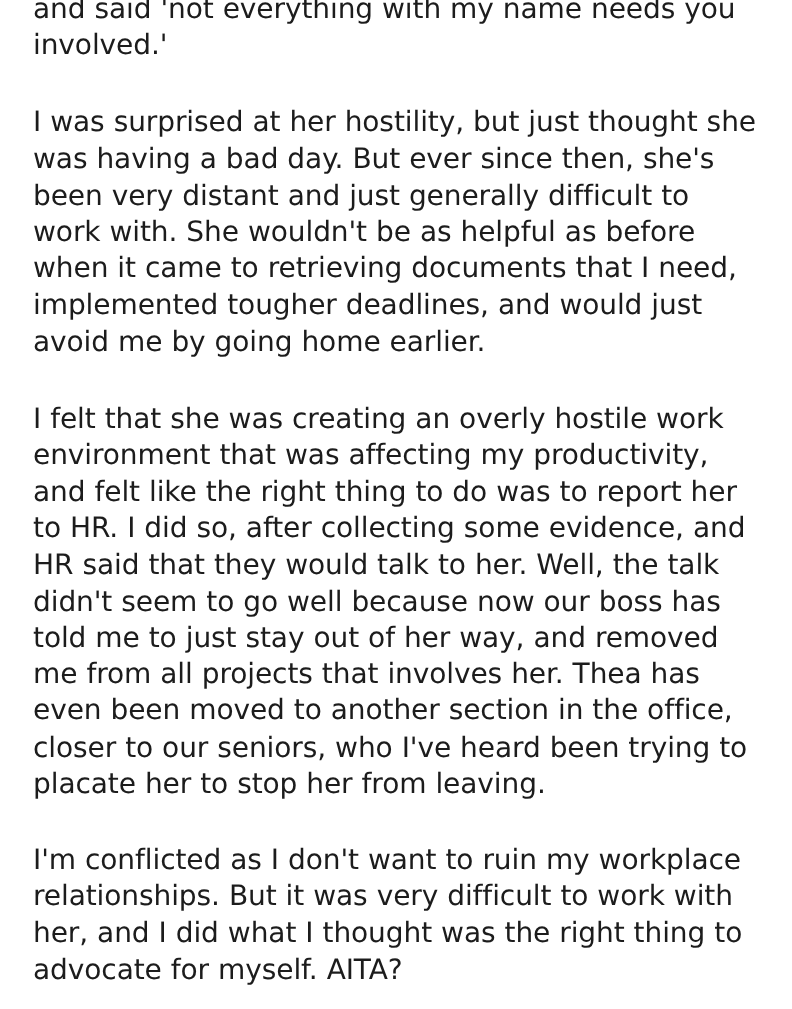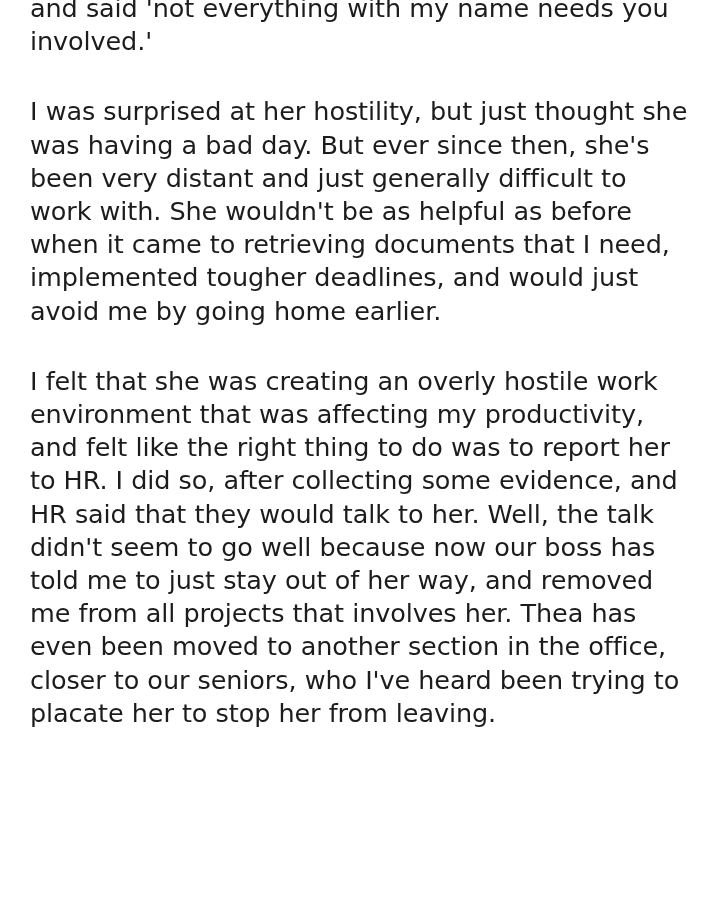--- a/index.html
+++ b/index.html
@@ -49,14 +49,15 @@
   <div class="para-gap"></div>
 
   <p class="body-text">I was surprised at her hostility, but just thought she was having a bad day. But ever since then, she's been very distant and just generally difficult to work with. She wouldn't be as helpful as before when it came to retrieving documents that I need, implemented tougher deadlines, and would just avoid me by going home earlier.</p>
 
   <div class="para-gap"></div>
 
   <p class="body-text">I felt that she was creating an overly hostile work environment that was affecting my productivity, and felt like the right thing to do was to report her to HR. I did so, after collecting some evidence, and HR said that they would talk to her. Well, the talk didn't seem to go well because now our boss has told me to just stay out of her way, and removed me from all projects that involves her. Thea has even been moved to another section in the office, closer to our seniors, who I've heard been trying to placate her to stop her from leaving.</p>
 
   <div class="para-gap-small"></div>
 
+  <p class="body-text">I'm conflicted as I don't want to ruin my workplace relationships. But it was very difficult to work with her, and I did what I thought was the right thing to advocate for myself. AITA?</p>
 
 </div>
 
 </body></html>

